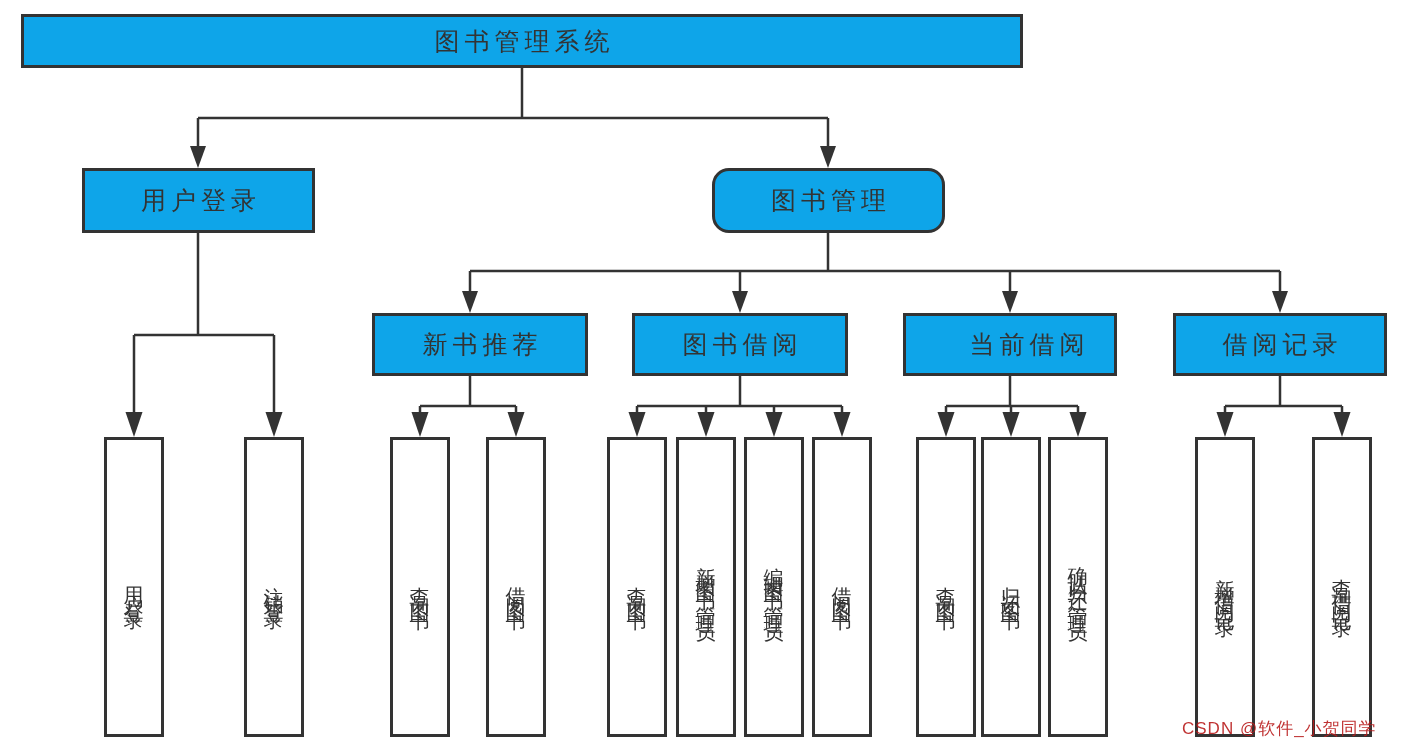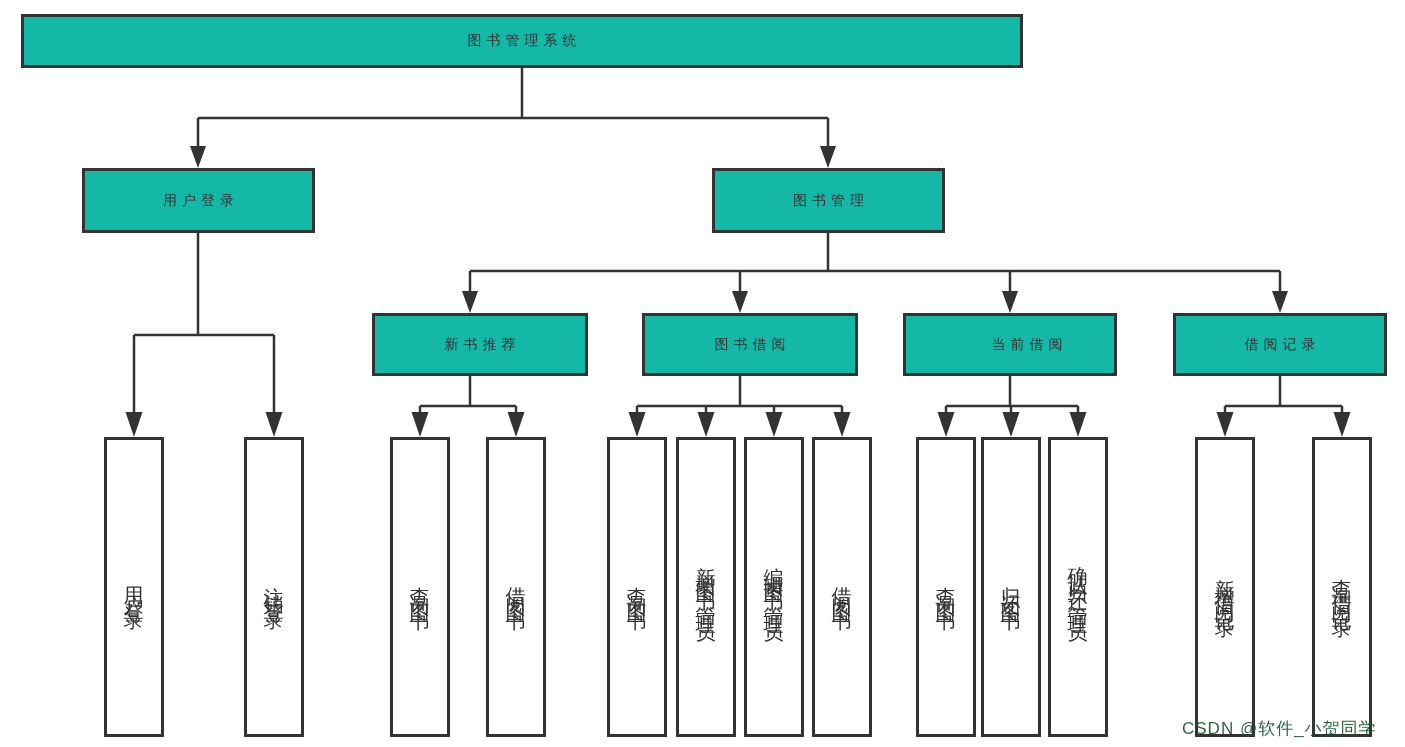--- a/index.html
+++ b/index.html
@@ -14,25 +14,25 @@
   #connector-layer {
     position: absolute;
     left: 0; top: 0;
     width: 1405px; height: 747px;
     pointer-events: none;
   }
   .hbox {
     position: absolute;
     box-sizing: border-box;
     border: 3px solid #333333;
-    background: #14b8a6;
+    background: #0ea5e9;
     display: flex;
     align-items: center;
     justify-content: center;
-    font-size: 14px;
+    font-size: 25px;
     letter-spacing: 5px;
     text-indent: 5px;
     color: #333333;
     white-space: nowrap;
     z-index: 2;
   }
   .vbox {
     position: absolute;
     box-sizing: border-box;
     width: 60px;
@@ -50,23 +50,23 @@
     text-orientation: mixed;
     font-size: 20px;
     letter-spacing: 8px;
     line-height: 1;
     color: #333333;
     white-space: nowrap;
   }
   
   .pos-root { left: 21px;   top: 14px;  width: 1002px; height: 54px; }
   .pos-l2a  { left: 82px;   top: 168px; width: 233px;  height: 65px; }
-  .pos-l2b  { left: 712px;  top: 168px; width: 233px;  height: 65px; }
+  .pos-l2b  { left: 712px;  top: 168px; width: 233px;  height: 65px; border-radius: 17px; }
   .pos-l3a  { left: 372px;  top: 313px; width: 216px;  height: 63px; }
-  .pos-l3b  { left: 632px;  top: 313px; width: 216px;  height: 63px; margin-left: 10px; }
+  .pos-l3b  { left: 632px;  top: 313px; width: 216px;  height: 63px; }
   .pos-l3c  { left: 903px;  top: 313px; width: 214px;  height: 63px; padding-left: 34px; }
   .pos-l3d  { left: 1173px; top: 313px; width: 214px;  height: 63px; }
   
   .pos-v1  { left: 104px; }
   .pos-v2  { left: 244px; }
   .pos-v3  { left: 390px; }
   .pos-v4  { left: 486px; }
   .pos-v5  { left: 607px; }
   .pos-v6  { left: 676px; }
   .pos-v7  { left: 744px; }
@@ -74,21 +74,21 @@
   .pos-v9  { left: 916px; }
   .pos-v10 { left: 981px; }
   .pos-v11 { left: 1048px; }
   .pos-v12 { left: 1195px; }
   .pos-v13 { left: 1312px; }
   .watermark {
     position: absolute;
     left: 1182px;
     top: 717px;
     font-size: 17px;
-    color: #14532d;
+    color: #b91c1c;
     letter-spacing: 1px;
     white-space: nowrap;
     z-index: 6;
     opacity: 0.9;
   }
 </style>
 </head>
 <body>
 
 <div id="canvas">

